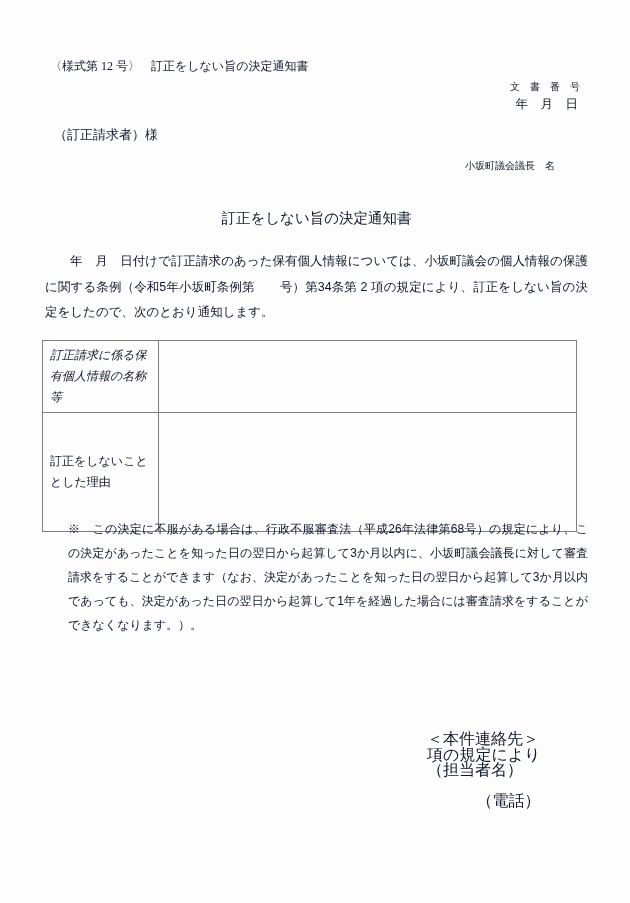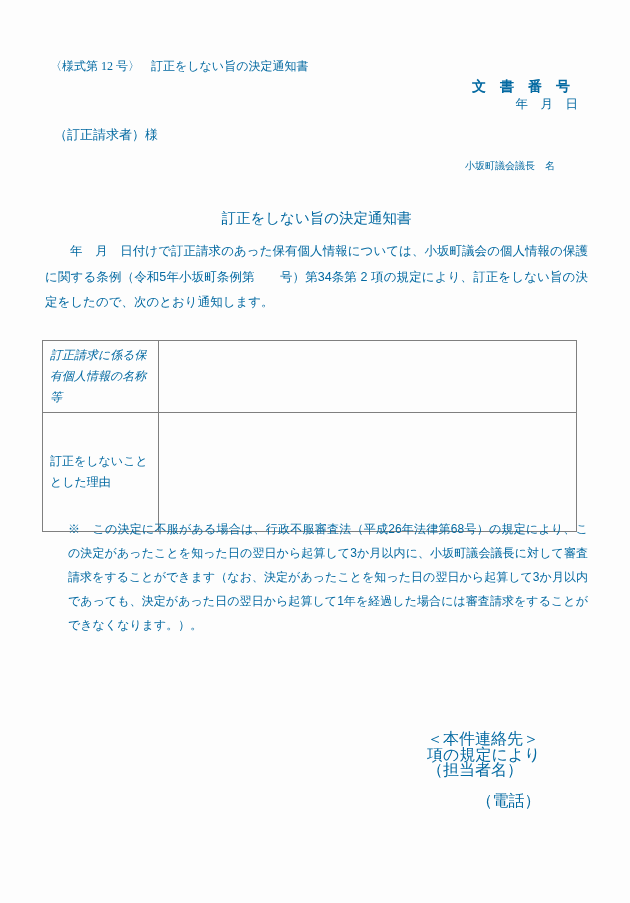--- a/index.html
+++ b/index.html
@@ -1,55 +1,55 @@
 <!DOCTYPE html>
 <html lang="ja"><head>
 <meta charset="utf-8">
 <style>
   html, body { margin: 0; padding: 0; background: #ffffff; }
   .page {
     position: relative;
     width: 630px;
     height: 903px;
     background: #fdfdfd;
-    color: #0369a1;
+    color: #0f172a;
     overflow: hidden;
   }
   .serif { font-family: "Liberation Serif", serif; }
   .sans  { font-family: "Liberation Sans", sans-serif; }
 
   .form-header {
     position: absolute; top: 58px; left: 50px;
     font-size: 12px; line-height: 16px;
   }
   .form-header .form-doc-title { margin-left: 11px; }
 
   .doc-number {
-    position: absolute; top: 79px; right: 60px;
-    font-size: 14px; line-height: 15px; font-weight: bold;
+    position: absolute; top: 79px; right: 50px;
+    font-size: 10px; line-height: 15px;
   }
   .date-line {
     position: absolute; top: 97px; right: 52px;
     font-size: 12.5px; line-height: 15px; text-align: center;
   }
   .addressee {
     position: absolute; top: 127px; left: 54px;
     font-size: 13px; line-height: 16px;
   }
   .sender {
     position: absolute; top: 158px; left: 465px;
     font-size: 10px; line-height: 16px;
   }
   .title {
     position: absolute; top: 208px; left: 45px; width: 543px;
     margin: 0; text-align: center;
     font-size: 14.5px; font-weight: normal; line-height: 20px;
   }
   .body-text {
-    position: absolute; top: 239px; left: 45px; width: 543px;
+    position: absolute; top: 249px; left: 45px; width: 543px;
     margin: 0;
     font-size: 12.5px; line-height: 25.5px;
     text-align: justify;
   }
   .info-table {
     position: absolute; top: 340px; left: 42px;
     width: 535px;
     border-collapse: collapse;
     table-layout: fixed;
   }

